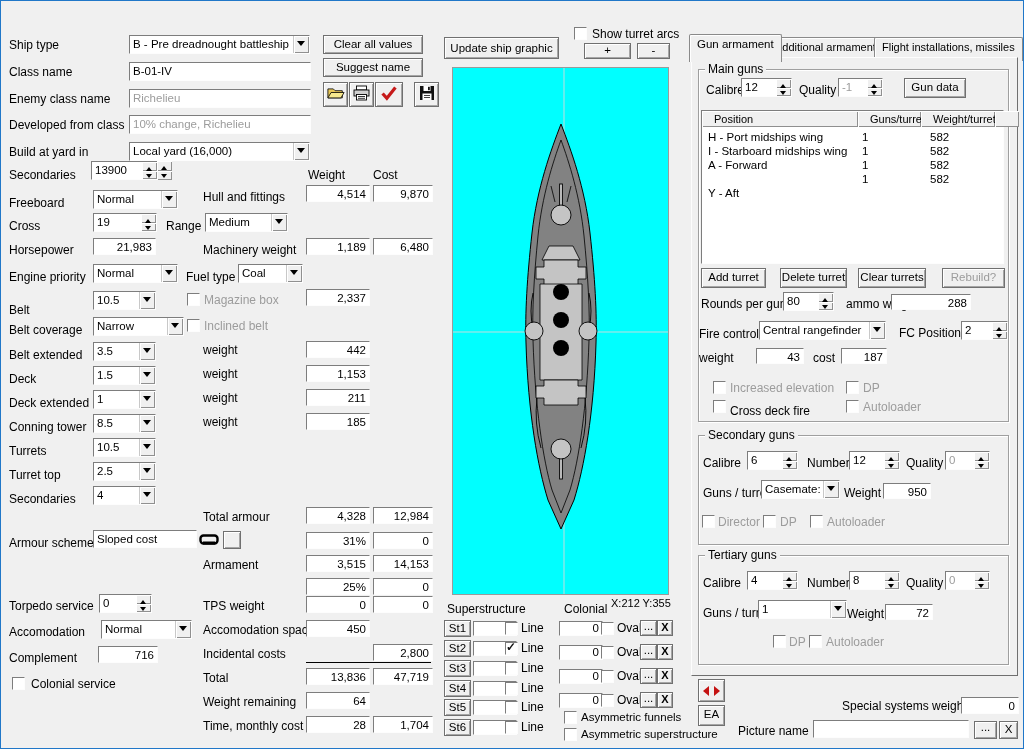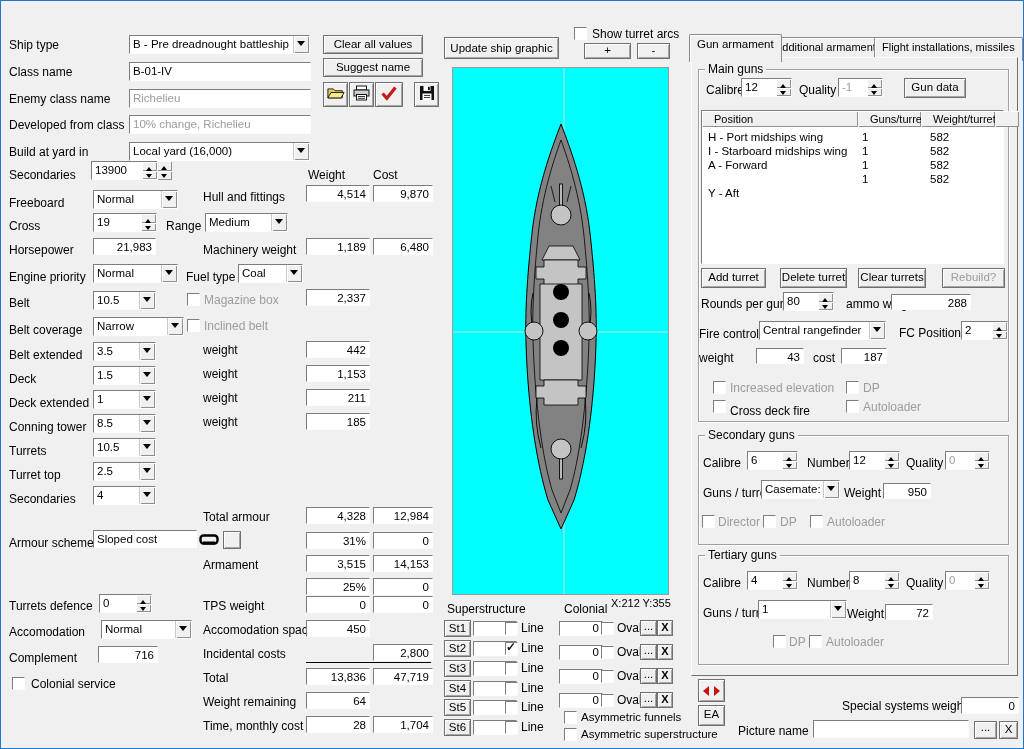--- a/index.html
+++ b/index.html
@@ -140,21 +140,21 @@
 
   <span class="lbl" style="left:8px;top:270px">Engine priority</span>
   <div class="fld combo" style="left:92px;top:263px;width:62px;height:15px">
     <span>Normal</span><span class="cbtn"></span>
   </div>
   <span class="lbl" style="left:185px;top:270px">Fuel type</span>
   <div class="fld combo" style="left:237px;top:263px;width:42px;height:15px">
     <span>Coal</span><span class="cbtn"></span>
   </div>
 
-  <span class="lbl" style="left:8px;top:296px">Belt</span>
+  <span class="lbl" style="left:8px;top:303px">Belt</span>
   <div class="fld combo" style="left:92px;top:290px;width:40px;height:15px">
     <span>10.5</span><span class="cbtn"></span>
   </div>
   <span class="cb" style="left:186px;top:292px"></span>
   <span class="lbl dis" style="left:203px;top:293px">Magazine box</span>
   <div class="fld num" style="left:305px;top:288px;width:56px;height:13px">2,337</div>
 
   <span class="lbl" style="left:8px;top:323px">Belt coverage</span>
   <div class="fld combo" style="left:92px;top:316px;width:68px;height:15px">
     <span>Narrow</span><span class="cbtn"></span>
@@ -218,21 +218,21 @@
   <div class="btn" style="left:222px;top:530px;width:16px;height:16px"></div>
   <div class="fld num" style="left:305px;top:531px;width:56px;height:13px">31%</div>
   <div class="fld num" style="left:372px;top:531px;width:52px;height:13px">0</div>
 
   <span class="lbl" style="left:202px;top:558px">Armament</span>
   <div class="fld num" style="left:305px;top:554px;width:56px;height:13px">3,515</div>
   <div class="fld num" style="left:372px;top:554px;width:52px;height:13px">14,153</div>
   <div class="fld num" style="left:305px;top:577px;width:56px;height:13px">25%</div>
   <div class="fld num" style="left:372px;top:577px;width:52px;height:13px">0</div>
 
-  <span class="lbl" style="left:8px;top:599px">Turrets defence</span>
+  <span class="lbl" style="left:8px;top:599px">Torpedo service</span>
   <div class="fld spin" style="left:98px;top:593px;width:30px;height:15px">
     <span>0</span><span class="updown">
         <span class="u"></span>
         <span class="d"></span>
       </span>
   </div>
   <span class="lbl" style="left:202px;top:599px">TPS weight</span>
   <div class="fld num" style="left:305px;top:595px;width:56px;height:13px">0</div>
   <div class="fld num" style="left:372px;top:595px;width:52px;height:13px">0</div>
 

